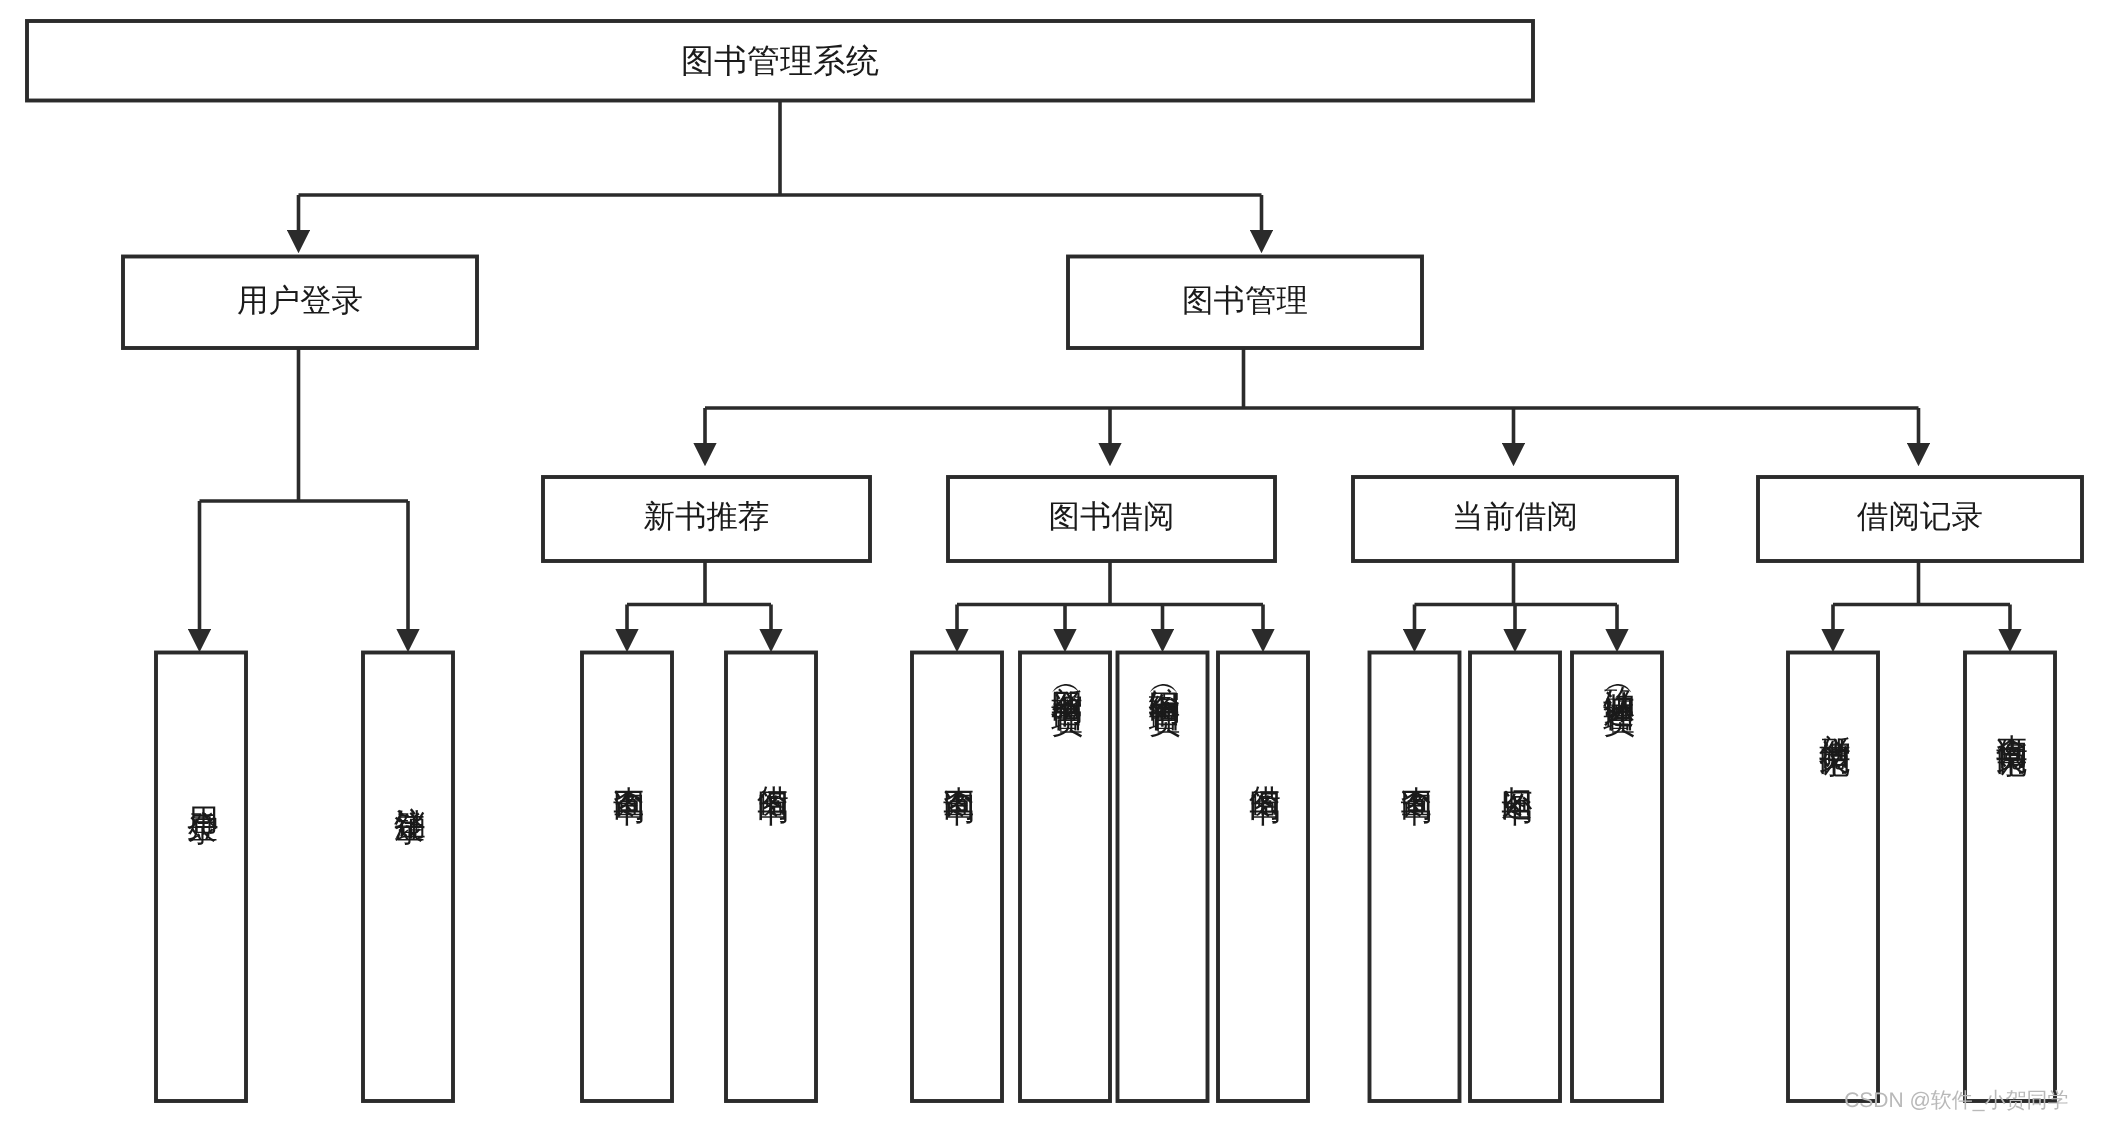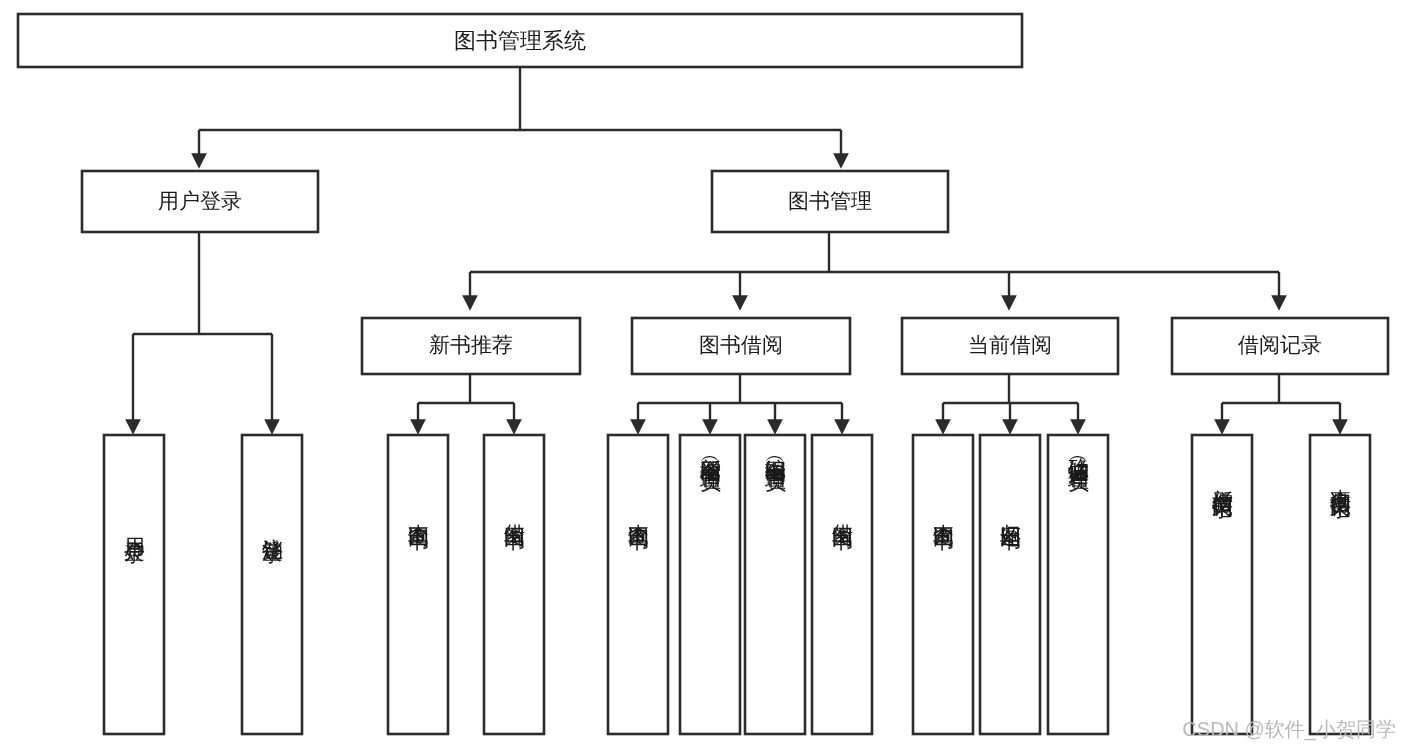--- a/index.html
+++ b/index.html
@@ -67,24 +67,24 @@
     line-height: 1.18;
     color: #1a1a1a;
     writing-mode: vertical-rl;
     text-orientation: upright;
     letter-spacing: 2px;
     white-space: nowrap;
     text-align: center;
   }
   .watermark {
     position: absolute;
-    right: 9px;
+    right: 26px;
     bottom: 4px;
     font-family: "Liberation Sans", "DejaVu Sans", sans-serif;
-    font-size: 20px;
+    font-size: 14px;
     color: #b9b9b9;
     white-space: nowrap;
     pointer-events: none;
   }
 </style>
 </head>
 <body>
 
 <div id="diagram-root">
 

